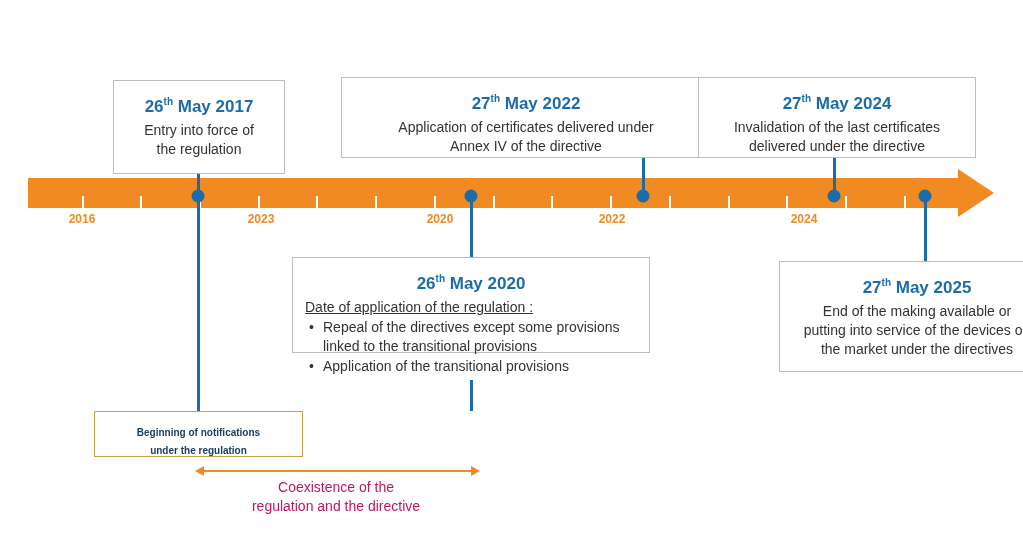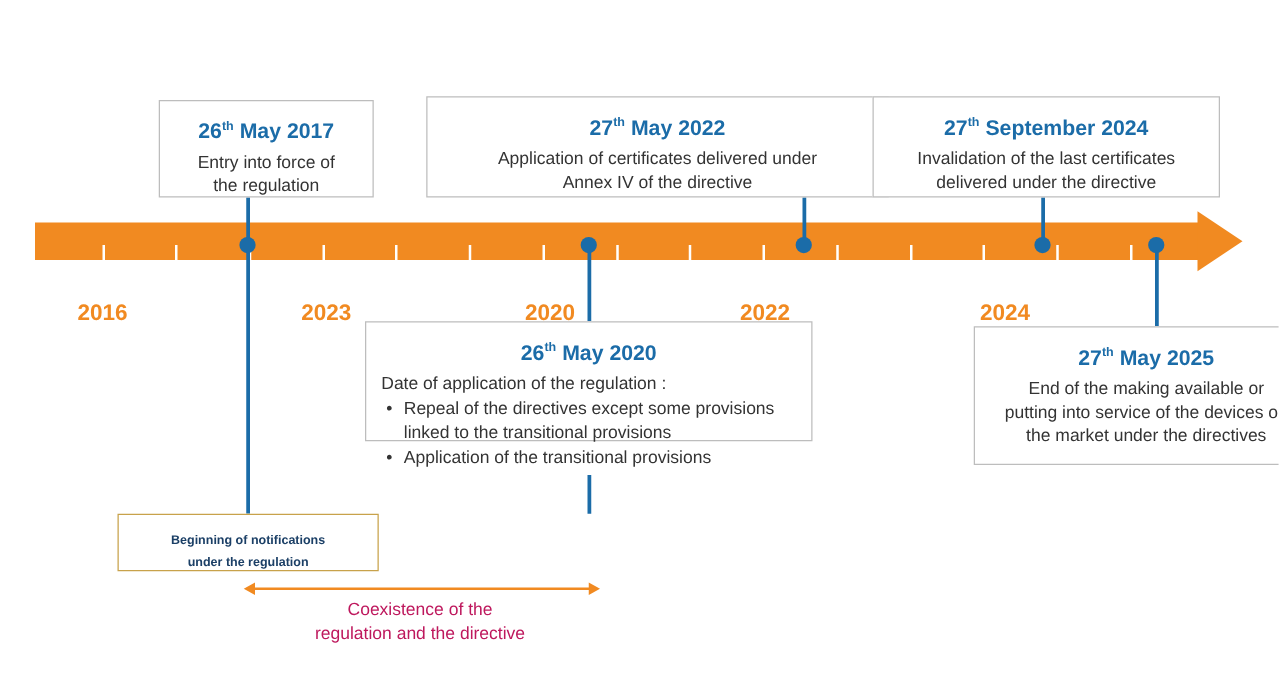--- a/index.html
+++ b/index.html
@@ -39,22 +39,22 @@
   }
   .axis-tick {
     position: absolute;
     top: 196px;
     width: 2px;
     height: 12px;
     background: #ffffff;
   }
   .axis-label {
     position: absolute;
-    top: 240px;
-    font-size: 18px;
+    top: 212px;
+    font-size: 12px;
     font-weight: bold;
     color: #F18A21;
     transform: translateX(-50%);
     white-space: nowrap;
   }
 
   
   .conn {
     position: absolute;
     width: 3px;
@@ -91,20 +91,21 @@
     vertical-align: super;
   }
   .box .desc {
     color: #333333;
     font-size: 14px;
     line-height: 19px;
     display: block;
   }
   .box.left-align .desc {
     text-align: left;
+    text-decoration: underline;
   }
   .bullets {
     margin: 0;
     padding: 0;
     list-style: none;
     text-align: left;
   }
   .bullets li {
     position: relative;
     padding-left: 18px;
@@ -198,34 +199,34 @@
 
   <div class="conn" style="left:197px; top:195px; height:216px;"></div>
   <div class="conn" style="left:470px; top:380px; height:31px;"></div>
 
   <div class="dot" style="left:198px; top:196px;"></div>
   <div class="dot" style="left:471px; top:196px;"></div>
   <div class="dot" style="left:643px; top:196px;"></div>
   <div class="dot" style="left:834px; top:196px;"></div>
   <div class="dot" style="left:925px; top:196px;"></div>
 
-  <div class="box" style="left:127px; top:80px; width:172px; height:78px;">
+  <div class="box" style="left:113px; top:80px; width:172px; height:94px;">
     <span class="date"><span>26</span><sup>th</sup><span> May 2017</span></span>
     <span class="desc" style="white-space:pre-line;">Entry into force of
 the regulation</span>
   </div>
 
   <div class="box" style="left:341px; top:77px; width:370px; height:81px;">
     <span class="date"><span>27</span><sup>th</sup><span> May 2022</span></span>
     <span class="desc" style="white-space:pre-line;">Application of certificates delivered under
 Annex IV of the directive</span>
   </div>
 
   <div class="box" style="left:698px; top:77px; width:278px; height:81px;">
-    <span class="date"><span>27</span><sup>th</sup><span> September 2024</span></span>
+    <span class="date"><span>27</span><sup>th</sup><span> May 2024</span></span>
     <span class="desc" style="white-space:pre-line;">Invalidation of the last certificates
 delivered under the directive</span>
   </div>
 
   <div class="box left-align" style="left:292px; top:257px; width:358px; height:96px;">
     <span class="date" style="text-align:center;"><span>26</span><sup>th</sup><span> May 2020</span></span>
     <span class="desc">Date of application of the regulation :</span>
     <ul class="bullets">
       <li>Repeal of the directives except some provisions linked to the transitional provisions</li>
       <li>Application of the transitional provisions</li>

